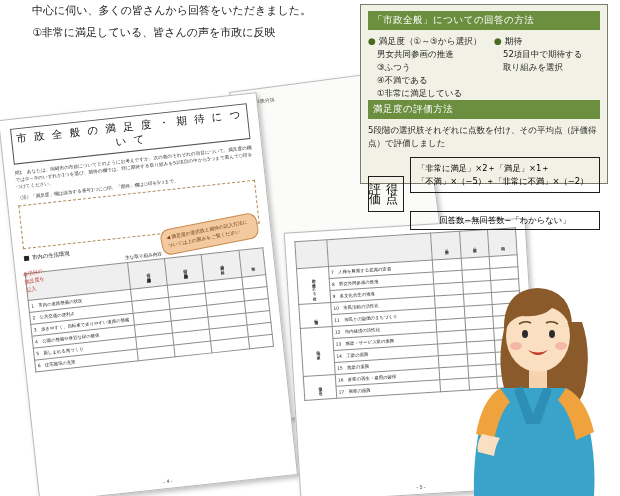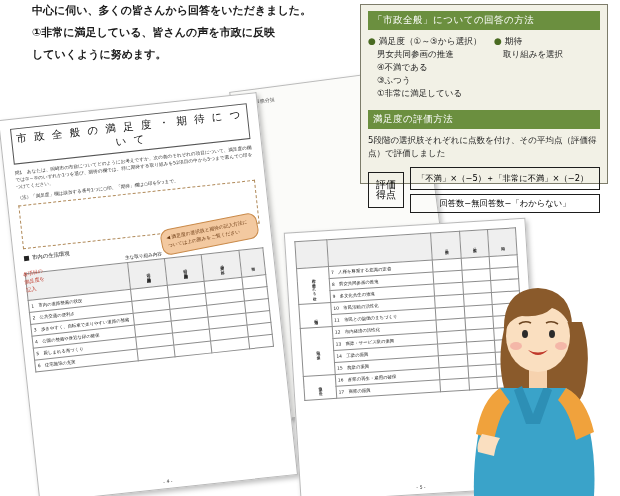--- a/index.html
+++ b/index.html
@@ -8,63 +8,63 @@
     background:#ffffff;
     font-family:"DejaVu Sans","Liberation Sans",sans-serif;
     overflow:hidden;
     position:relative;
   }
   .stage{position:absolute;left:0;top:0;width:620px;height:496px;overflow:hidden;}
 
   
   .intro{
     position:absolute;left:32px;top:0px;width:330px;
-    font-size:11px;line-height:22px;color:#1a1a1a;font-weight:bold;
+    font-size:11px;line-height:22px;color:#1a1a1a;
   }
   .intro div{white-space:nowrap;}
 
   
   .panel{
     position:absolute;left:360px;top:4px;width:248px;height:180px;
     background:#f2f1e6;border:1px solid #7d7c6a;
     box-sizing:border-box;
     padding:6px 7px;
   }
   .panel-bar{
     background:#6b8f3f;color:#fff;font-size:9.5px;
     padding:3px 5px;margin-bottom:5px;
     letter-spacing:0.5px;
   }
-  .panel-bar.second{margin-top:10px;}
+  .panel-bar.second{}
   .two-col{display:flex;gap:8px;}
   .col{font-size:8.5px;line-height:13px;color:#1d1d1d;}
   .col.left{width:118px;}
   .col.right{width:104px;}
   .bullet{display:flex;align-items:flex-start;gap:3px;font-size:8.7px;}
   .dot{color:#4a6b22;font-size:9px;line-height:12px;}
   .dot.hollow{color:#4a6b22;}
   .indent{padding-left:9px;}
   .note{font-size:8.5px;line-height:13px;color:#1d1d1d;}
 
   
   .formula{
     display:flex;align-items:center;gap:6px;margin-top:7px;
   }
   .score-badge{
     width:34px;height:34px;border:1.5px solid #1d1d1d;
-    display:flex;flex-direction:column;align-items:center;justify-content:center;
-    font-size:10px;line-height:10px;flex:none;
+    display:flex;flex-direction:row;align-items:center;justify-content:center;
+    font-size:12px;line-height:10px;flex:none;
   }
   .formula-box{
     border:1px solid #1d1d1d;padding:4px 6px;font-size:8.3px;line-height:13px;
     flex:1;
   }
   .formula-box .line{white-space:nowrap;}
   .denom{
-    text-align:center;font-size:8.3px;margin-top:4px;
+    text-align:center;font-size:8.3px;margin-top:18px;
     border:1px solid #1d1d1d;padding:3px 4px;
   }
 
   
   .sheet{
     position:absolute;background:#ffffff;
     border:1px solid #b9b9b9;
     box-shadow:2px 3px 5px rgba(0,0,0,0.25);
     overflow:hidden;
   }
@@ -164,21 +164,20 @@
   .woman{position:absolute;left:470px;top:262px;width:150px;height:234px;}
 </style>
 </head>
 <body>
 
 <div class="stage">
 
   <div class="intro">
     <div>中心に伺い、多くの皆さんから回答をいただきました。</div>
     <div>①非常に満足している、皆さんの声を市政に反映</div>
-    <div>していくように努めます。</div>
   </div>
 
   <div class="sheet sheet-back">
     <div class="tiny-head">機構と事務分担</div>
   </div>
 
   <div class="sheet sheet-left">
     <div class="sheet-title">市 政 全 般 の 満 足 度 ・ 期 待 に つ い て</div>
     <div class="sheet-para">問1　あなたは、岡崎市の市政についてどのようにお考えですか。次の表のそれぞれの項目について、満足度の欄では①～⑤のいずれか1つを選び、期待の欄では、特に期待する取り組みを52項目の中から5つまで選んで○印をつけてください。</div>
     <div class="sheet-para">（注）「満足度」欄は該当する番号1つに○印、「期待」欄は○印を5つまで。</div>
@@ -356,44 +355,46 @@
 
     <div class="panel-bar">「市政全般」についての回答の方法</div>
 
     <div class="two-col">
       <div class="col left">
         <div class="bullet">
           <span class="dot">●</span>
           <span>満足度（①～⑤から選択）</span>
         </div>
         <div class="indent">男女共同参画の推進</div>
+        <div class="indent">③ふつう</div>
         <div class="indent">④不満である</div>
-        <div class="indent">③ふつう</div>
         <div class="indent">①非常に満足している</div>
       </div>
       <div class="col right">
         <div class="bullet">
           <span class="dot hollow">●</span>
           <span>期待</span>
         </div>
+        <div class="indent">52項目中で期待する</div>
         <div class="indent">取り組みを選択</div>
       </div>
     </div>
 
     <div class="panel-bar second">満足度の評価方法</div>
 
     <div class="note">5段階の選択肢それぞれに点数を付け、その平均点（評価得点）で評価しました</div>
 
     <div class="formula">
       <div class="score-badge">
         <span>評価</span>
         <span>得点</span>
       </div>
       <div style="flex:1">
         <div class="formula-box">
+          <div class="line">「非常に満足」×2＋「満足」×1＋</div>
           <div class="line">「不満」×（−5）＋「非常に不満」×（−2）</div>
         </div>
         <div class="denom">回答数−無回答数−「わからない」</div>
       </div>
     </div>
   </div>
 
   <svg class="woman" viewBox="0 0 150 234">
 
     <path d="M36 60 q-10 34 -2 66 q4 16 14 22 l52 0 q12 -8 15 -24 q7 -34 -3 -64 z" fill="#8a5a2b"></path>

